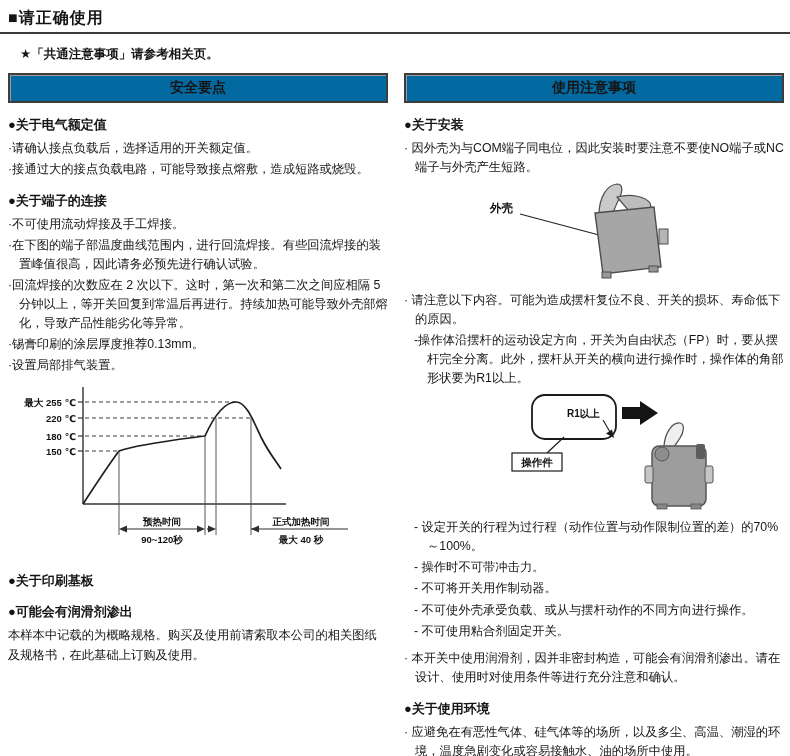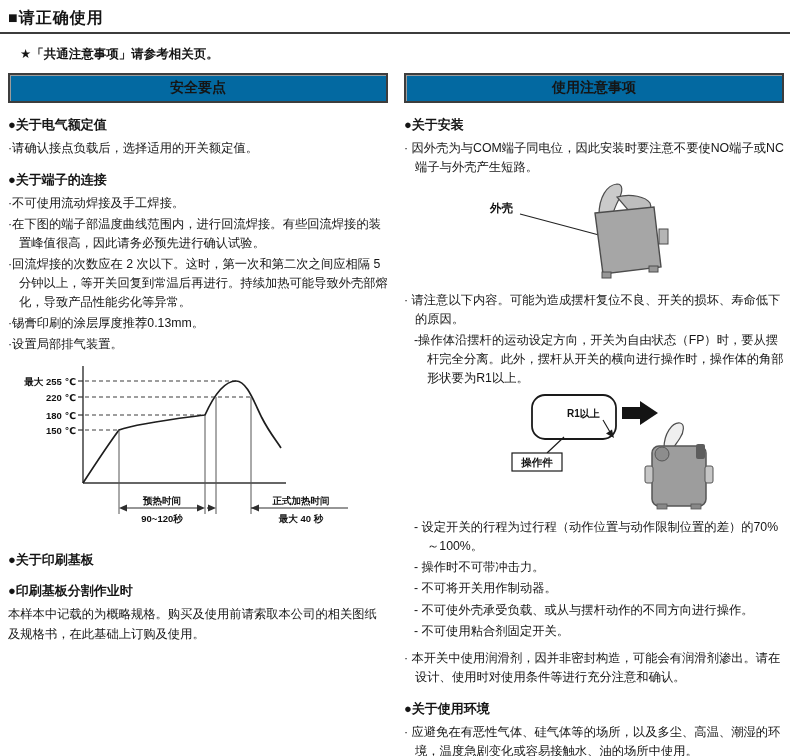--- a/index.html
+++ b/index.html
@@ -38,20 +38,21 @@
   <div class="columns">
 
     <div class="col">
       <div class="box-header">安全要点</div>
 
       <section>
         <h3>●关于电气额定值</h3>
         <ul class="blist">
 
         <li>·请确认接点负载后，选择适用的开关额定值。</li>
+            <li>·接通过大的接点负载电路，可能导致接点熔敷，造成短路或烧毁。</li>
           </ul>
       </section>
 
       <section>
         <h3>●关于端子的连接</h3>
         <ul class="blist">
 
         <li>·不可使用流动焊接及手工焊接。</li>
             <li>·在下图的端子部温度曲线范围内，进行回流焊接。有些回流焊接的装置峰值很高，因此请务必预先进行确认试验。</li>
             <li>·回流焊接的次数应在 2 次以下。这时，第一次和第二次之间应相隔 5分钟以上，等开关回复到常温后再进行。持续加热可能导致外壳部熔化，导致产品性能劣化等异常。</li>
@@ -108,21 +109,21 @@
             <text class="svg-label" x="283" y="160" text-anchor="middle">最大 40 秒</text>
           </svg>
         </figure>
       </section>
 
       <section>
         <h3>●关于印刷基板</h3>
       </section>
 
       <section>
-        <h3>●印刷基板分割作业时</h3>
+        <h3>●可能会有润滑剂渗出</h3>
         <p class="body">本样本中记载的为概略规格。购买及使用前请索取本公司的相关图纸及规格书，在此基础上订购及使用。</p>
       </section>
     </div>
 
     <div class="col">
       <div class="box-header">使用注意事项</div>
 
       <section>
         <h3>●关于安装</h3>
         <ul class="blist">

